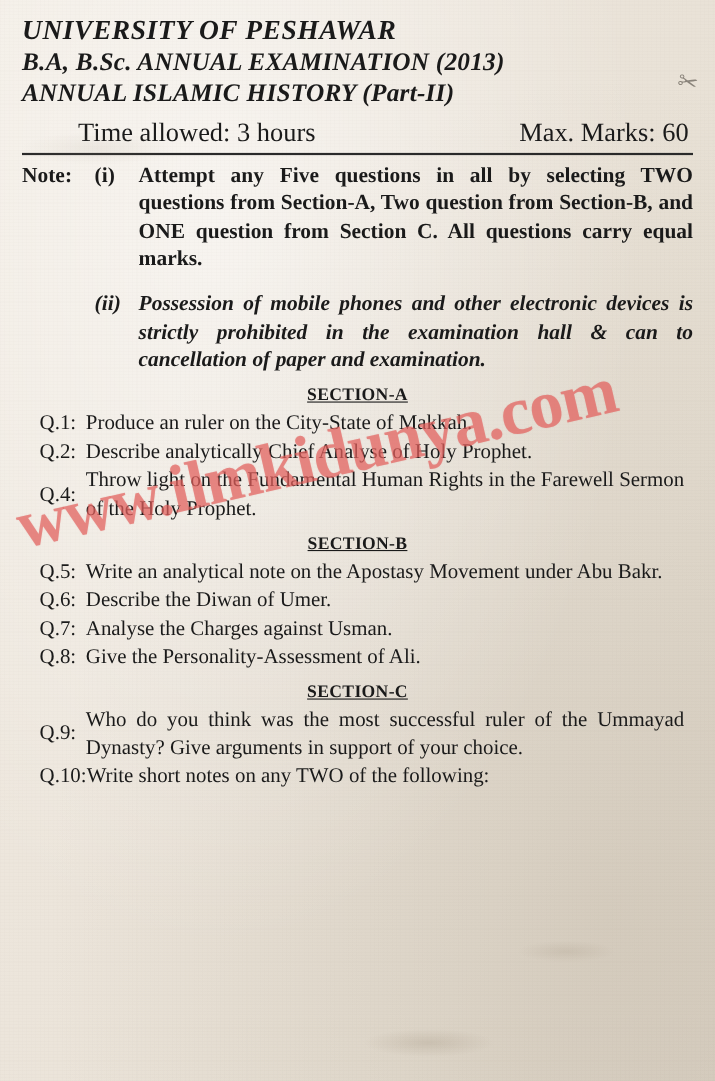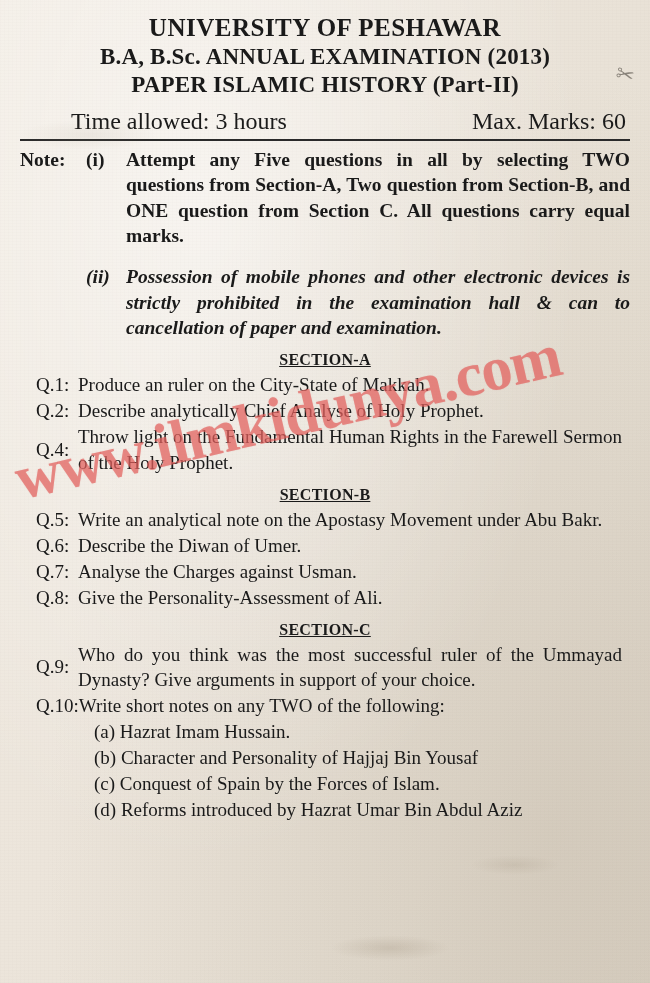--- a/index.html
+++ b/index.html
@@ -33,23 +33,23 @@
       repeating-linear-gradient(90deg, rgba(120,110,95,0.04) 0px, rgba(120,110,95,0.04) 1px, rgba(0,0,0,0) 1px, rgba(0,0,0,0) 4px);
     pointer-events: none;
   }
   .content {
     position: absolute;
     inset: 0;
     padding: 14px 20px 0 20px;
     box-sizing: border-box;
   }
   .title-block {
-    text-align: center;
     font-weight: bold;
     letter-spacing: 0.2px;
+    font-style: italic;
   }
   .t1 {
     font-size: 25px;
     line-height: 1.12;
     letter-spacing: 0.5px;
   }
   .t2 {
     font-size: 23px;
     line-height: 1.15;
     letter-spacing: 0.2px;
@@ -185,21 +185,21 @@
 <body>
 
 <div class="paper"></div>
 <div class="grain"></div>
 
 <div class="content">
 
   <div class="title-block">
     <div class="t1">UNIVERSITY OF PESHAWAR</div>
     <div class="t2">B.A, B.Sc. ANNUAL EXAMINATION (2013)</div>
-    <div class="t3">PAPER ISLAMIC HISTORY (Part-II)</div>
+    <div class="t3">ANNUAL ISLAMIC HISTORY (Part-II)</div>
   </div>
 
   <div class="meta-row">
     <div>Time allowed: 3 hours</div>
     <div>Max. Marks: 60</div>
   </div>
 
   <div class="rule"></div>
 
   <div class="note">
@@ -255,26 +255,20 @@
   <div class="q-list">
     <div class="q-row">
       <div class="q-num">Q.9:</div>
       <div class="q-text justify">Who do you think was the most successful ruler of the Ummayad Dynasty? Give arguments in support of your choice.</div>
     </div>
     <div class="q-row">
       <div class="q-num">Q.10:</div>
       <div class="q-text">Write short notes on any TWO of the following:</div>
     </div>
   </div>
-  <div class="sub-list">
-    <div class="sub-row">(a) Hazrat Imam Hussain.</div>
-    <div class="sub-row">(b) Character and Personality of Hajjaj Bin Yousaf</div>
-    <div class="sub-row">(c) Conquest of Spain by the Forces of Islam.</div>
-    <div class="sub-row">(d) Reforms introduced by Hazrat Umar Bin Abdul Aziz</div>
-  </div>
 
 </div>
 
 <div class="smudge smudge-a"></div>
 <div class="smudge smudge-b"></div>
 <div class="smudge smudge-c"></div>
 
 <div class="corner-mark">✂</div>
 <div class="watermark">www.ilmkidunya.com</div>
 

